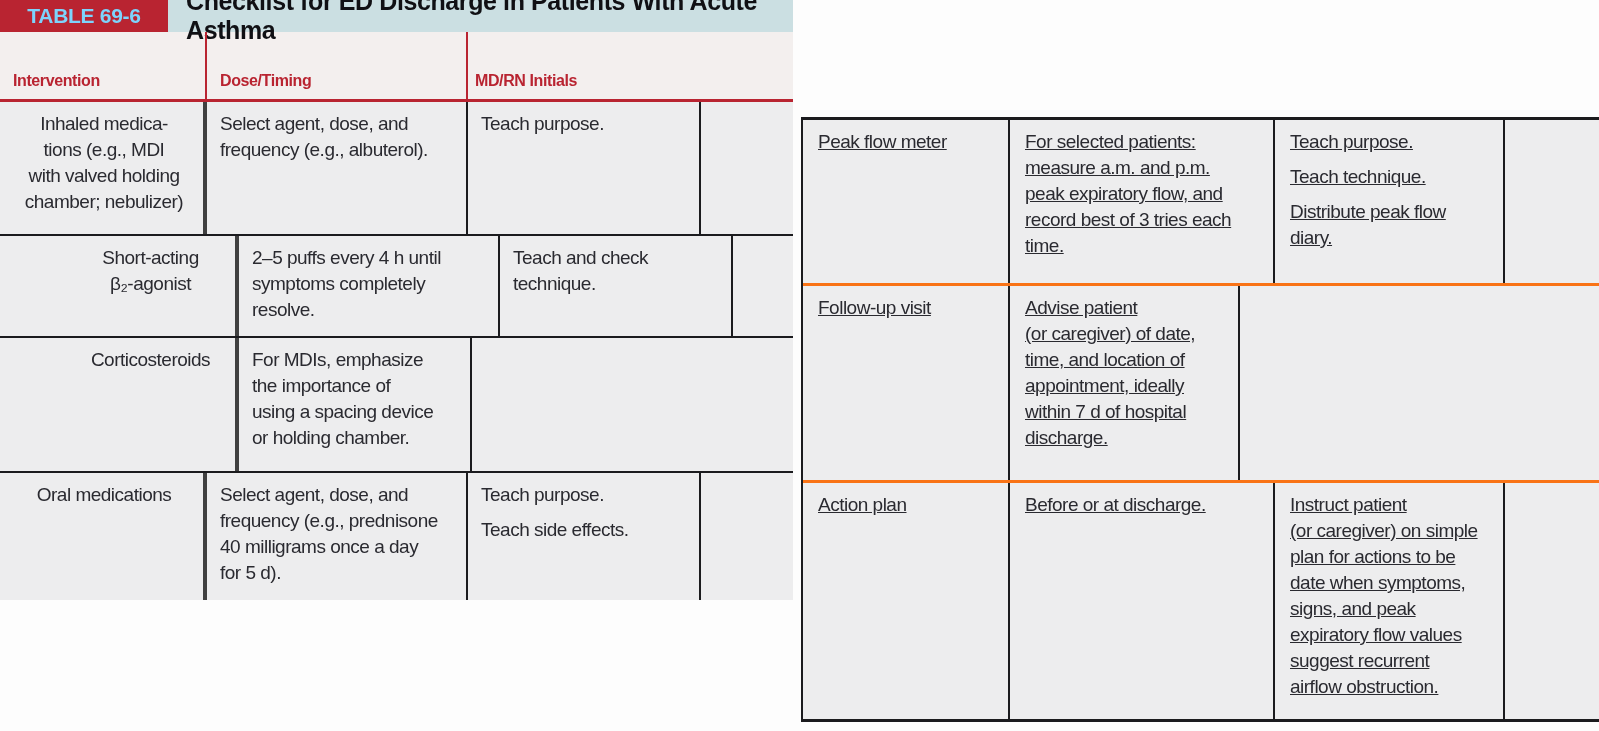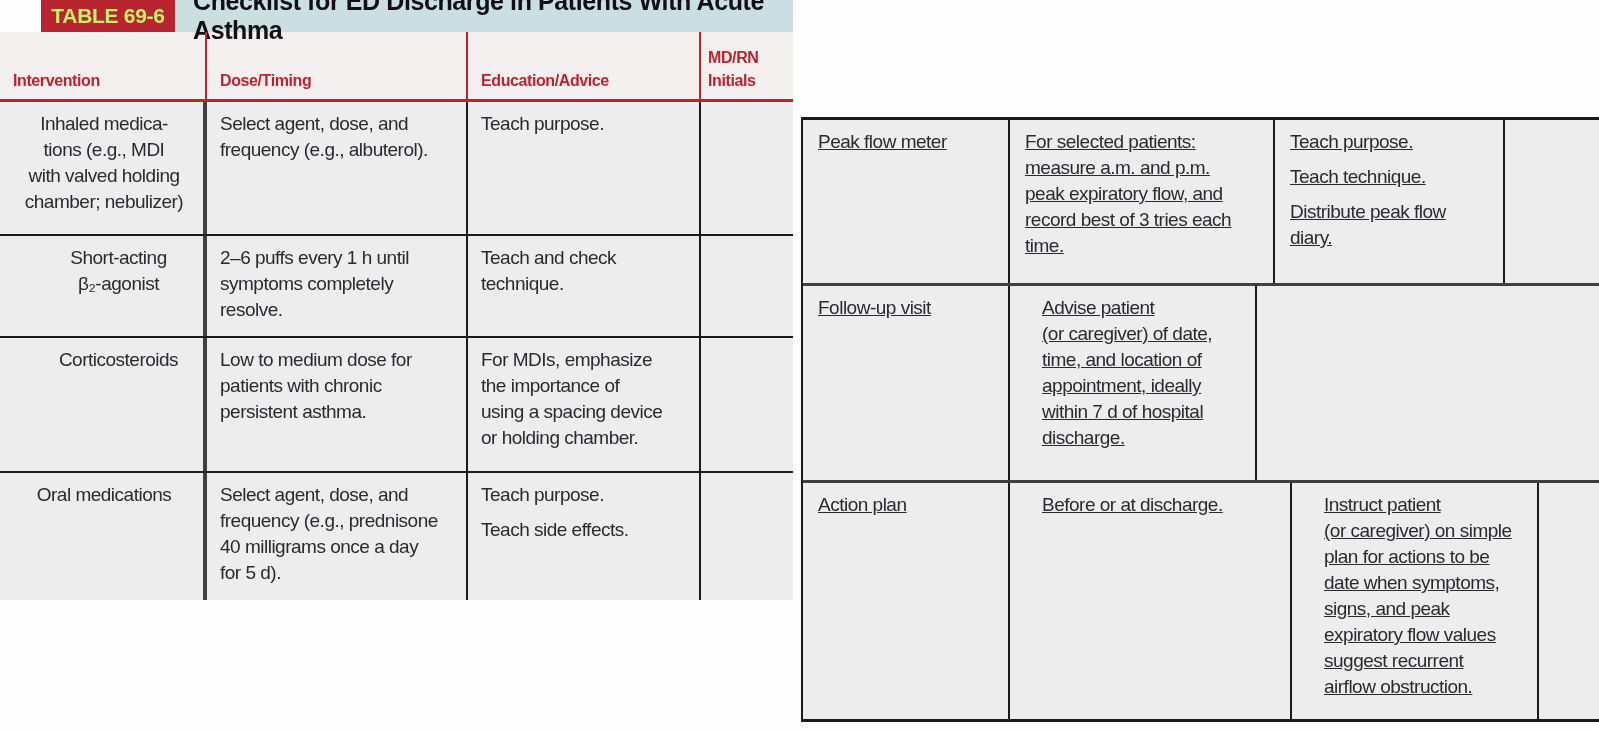--- a/index.html
+++ b/index.html
@@ -14,24 +14,24 @@
   
   .panel { position:absolute; overflow:hidden; background:#fdfdfd; }
   .txt { white-space:pre-line; font-size:19px; line-height:26px; letter-spacing:-0.5px; }
   .para + .para { margin-top:9px; }
 
   
   #left-panel { left:0; top:8; width:793px; height:600px; }
 
   .title-bar { display:flex; height:32px; }
   .table-label {
-    width:134px; box-sizing:border-box;
-    background:#b92431; color:#bef264;
+    width:168px; box-sizing:border-box;
+    background:#b92431; color:#7dd3fc;
     font-weight:bold; font-size:21px; letter-spacing:-0.3px;
-    display:flex; align-items:center; justify-content:center;margin-left:41px;
+    display:flex; align-items:center; justify-content:center;
   }
   .table-title {
     flex:1; background:#cbdfe2; color:#101014;
     font-weight:bold; font-size:25px; letter-spacing:-0.4px;
     display:flex; align-items:center; padding-left:18px;
   }
 
   .header-row {
     display:flex; height:70px; box-sizing:border-box;
     background:#f3efee;
@@ -55,32 +55,32 @@
   .cell.c4 { border-right:none; }
 
   #left-panel .cell.c1 { width:207px; border-right:4px solid #404040;text-align:center; }
   #left-panel .cell.c2 { width:261px; border-right:2px solid #1b1b1e; }
   #left-panel .cell.c3 { width:233px; border-right:2px solid #1b1b1e; }
   #left-panel .cell.c4 { flex:1; }
   #left-panel .row.lr1 { height:132px; }
   #left-panel .row.lr2 { height:100px; }
   #left-panel .row.lr3 { height:133px; }
   #left-panel .row.lr4 { height:145px; }
-  .cell.indent { padding-left:42px; }
+  .cell.indent { padding-left:42px;margin-left:32px; }
 
   
   #right-panel {
     left:801px; top:117px; width:798px; height:605px;
     box-sizing:border-box;
     border-top:3px solid #1b1b1e;
     border-left:2px solid #1b1b1e;
     border-bottom:3px solid #1b1b1e;
     text-decoration:underline;
   }
-  #right-panel .row + .row { border-top:3px solid #404040;gap:17px; }
+  #right-panel .row + .row { border-top:3px solid #f97316; }
   #right-panel .cell.c1 { width:207px; border-right:2px solid #1b1b1e; padding-left:15px; }
   #right-panel .cell.c2 { width:265px; border-right:2px solid #1b1b1e; padding-left:15px; }
   #right-panel .cell.c3 { width:230px; border-right:2px solid #1b1b1e; padding-left:15px; }
   #right-panel .cell.c4 { flex:1; }
   #right-panel .row.rr1 { height:163px; }
   #right-panel .row.rr2 { height:194px; }
   #right-panel .row.rr3 { height:254px; }
 </style>
 </head>
 <body>
@@ -88,21 +88,20 @@
 <div id="left-panel" class="panel">
 
   <div class="title-bar">
     <div class="table-label">TABLE 69-6</div>
     <div class="table-title">Checklist for ED Discharge in Patients With Acute Asthma</div>
   </div>
 
   <div class="header-row">
     <div class="header-cell hc1">Intervention</div>
     <div class="header-cell hc2">Dose/Timing</div>
-    <div class="header-cell hc3">Education/Advice</div>
     <div class="header-cell hc4">MD/RN Initials</div>
   </div>
 
   <div class="row lr1">
     <div class="cell c1">
       <div class="txt">Inhaled medica-
 tions (e.g., MDI
 with valved holding
 chamber; nebulizer)</div>
     </div>
@@ -115,39 +114,34 @@
     </div>
     <div class="cell c4"></div>
   </div>
 
   <div class="row lr2">
     <div class="cell c1 indent">
       <div class="txt">Short-acting
 β₂-agonist</div>
     </div>
     <div class="cell c2">
-      <div class="txt">2–6 puffs every 1 h until
+      <div class="txt">2–5 puffs every 4 h until
 symptoms completely
 resolve.</div>
     </div>
     <div class="cell c3">
       <div class="txt para">Teach and check
 technique.</div>
     </div>
     <div class="cell c4"></div>
   </div>
 
   <div class="row lr3">
     <div class="cell c1 indent">
       <div class="txt">Corticosteroids</div>
-    </div>
-    <div class="cell c2">
-      <div class="txt">Low to medium dose for
-patients with chronic
-persistent asthma.</div>
     </div>
     <div class="cell c3">
       <div class="txt para">For MDIs, emphasize
 the importance of
 using a spacing device
 or holding chamber.</div>
     </div>
     <div class="cell c4"></div>
   </div>
 

